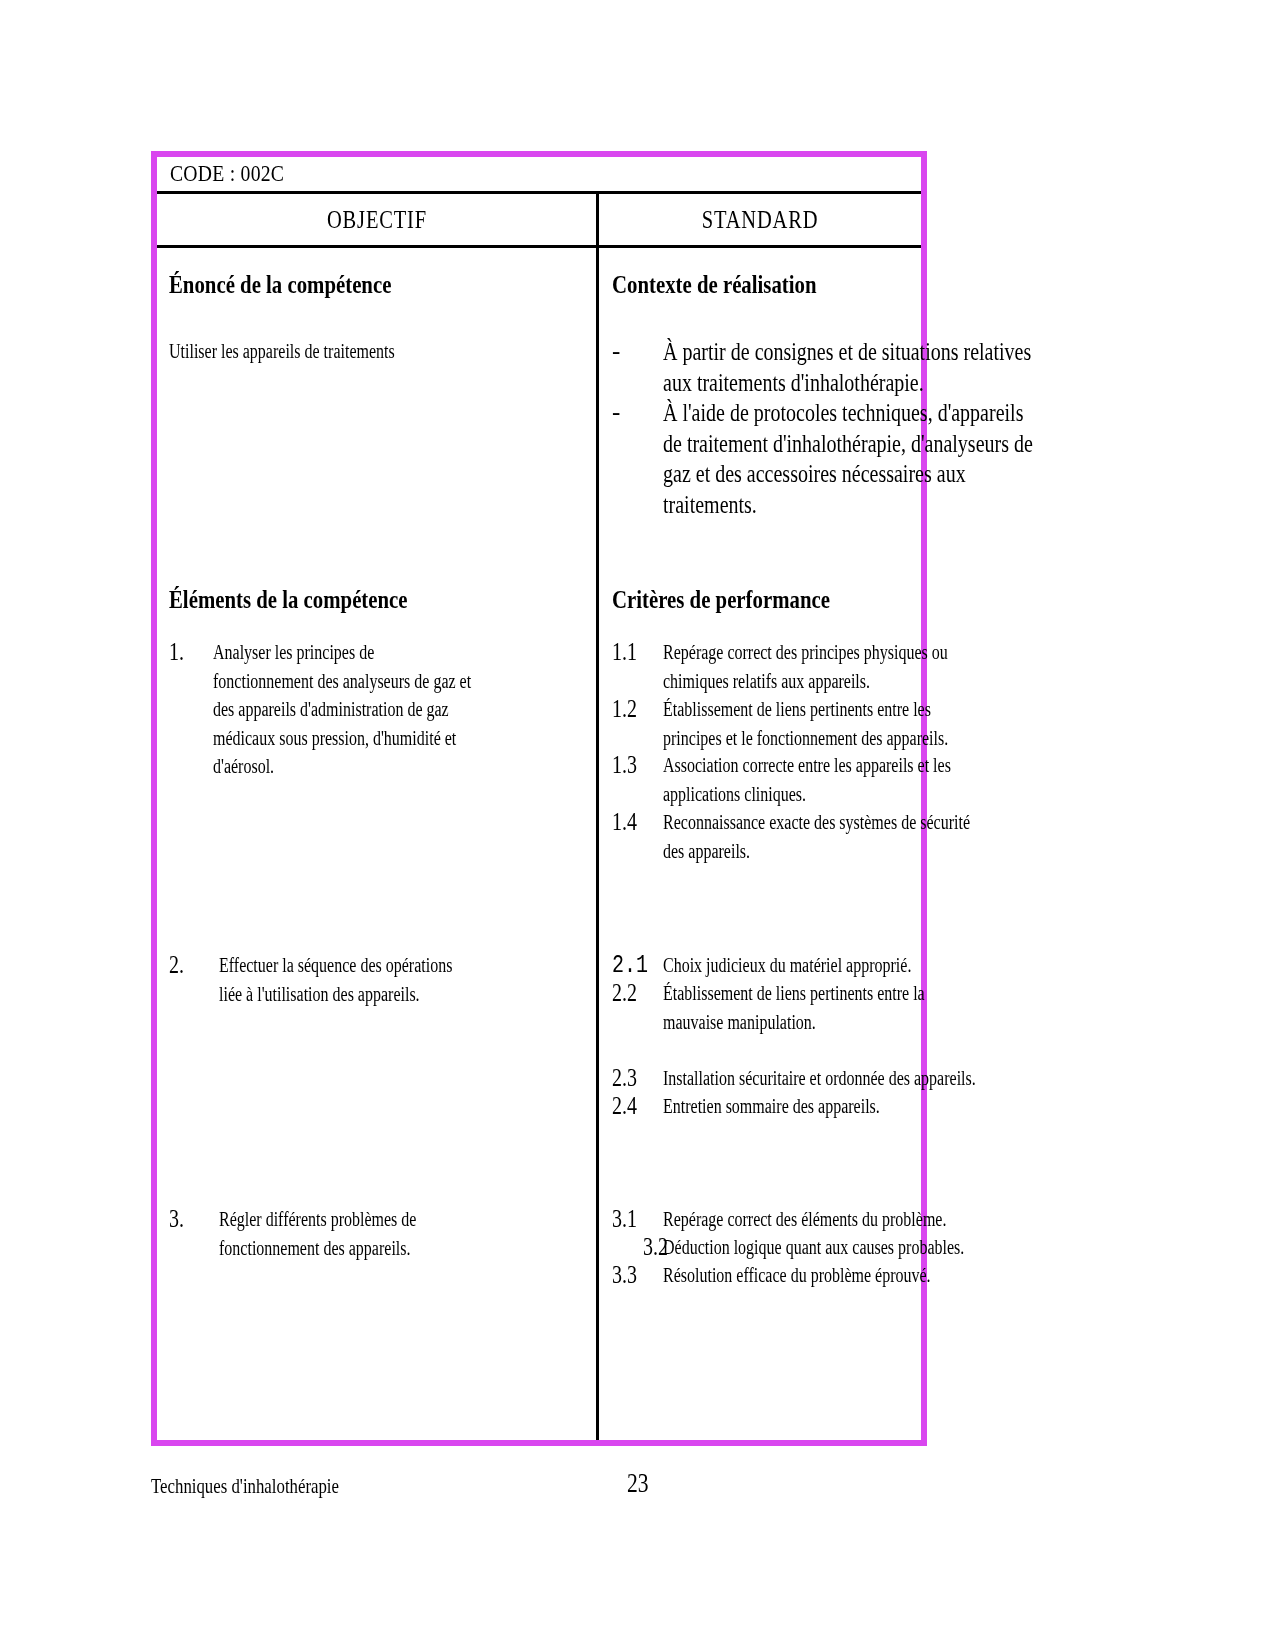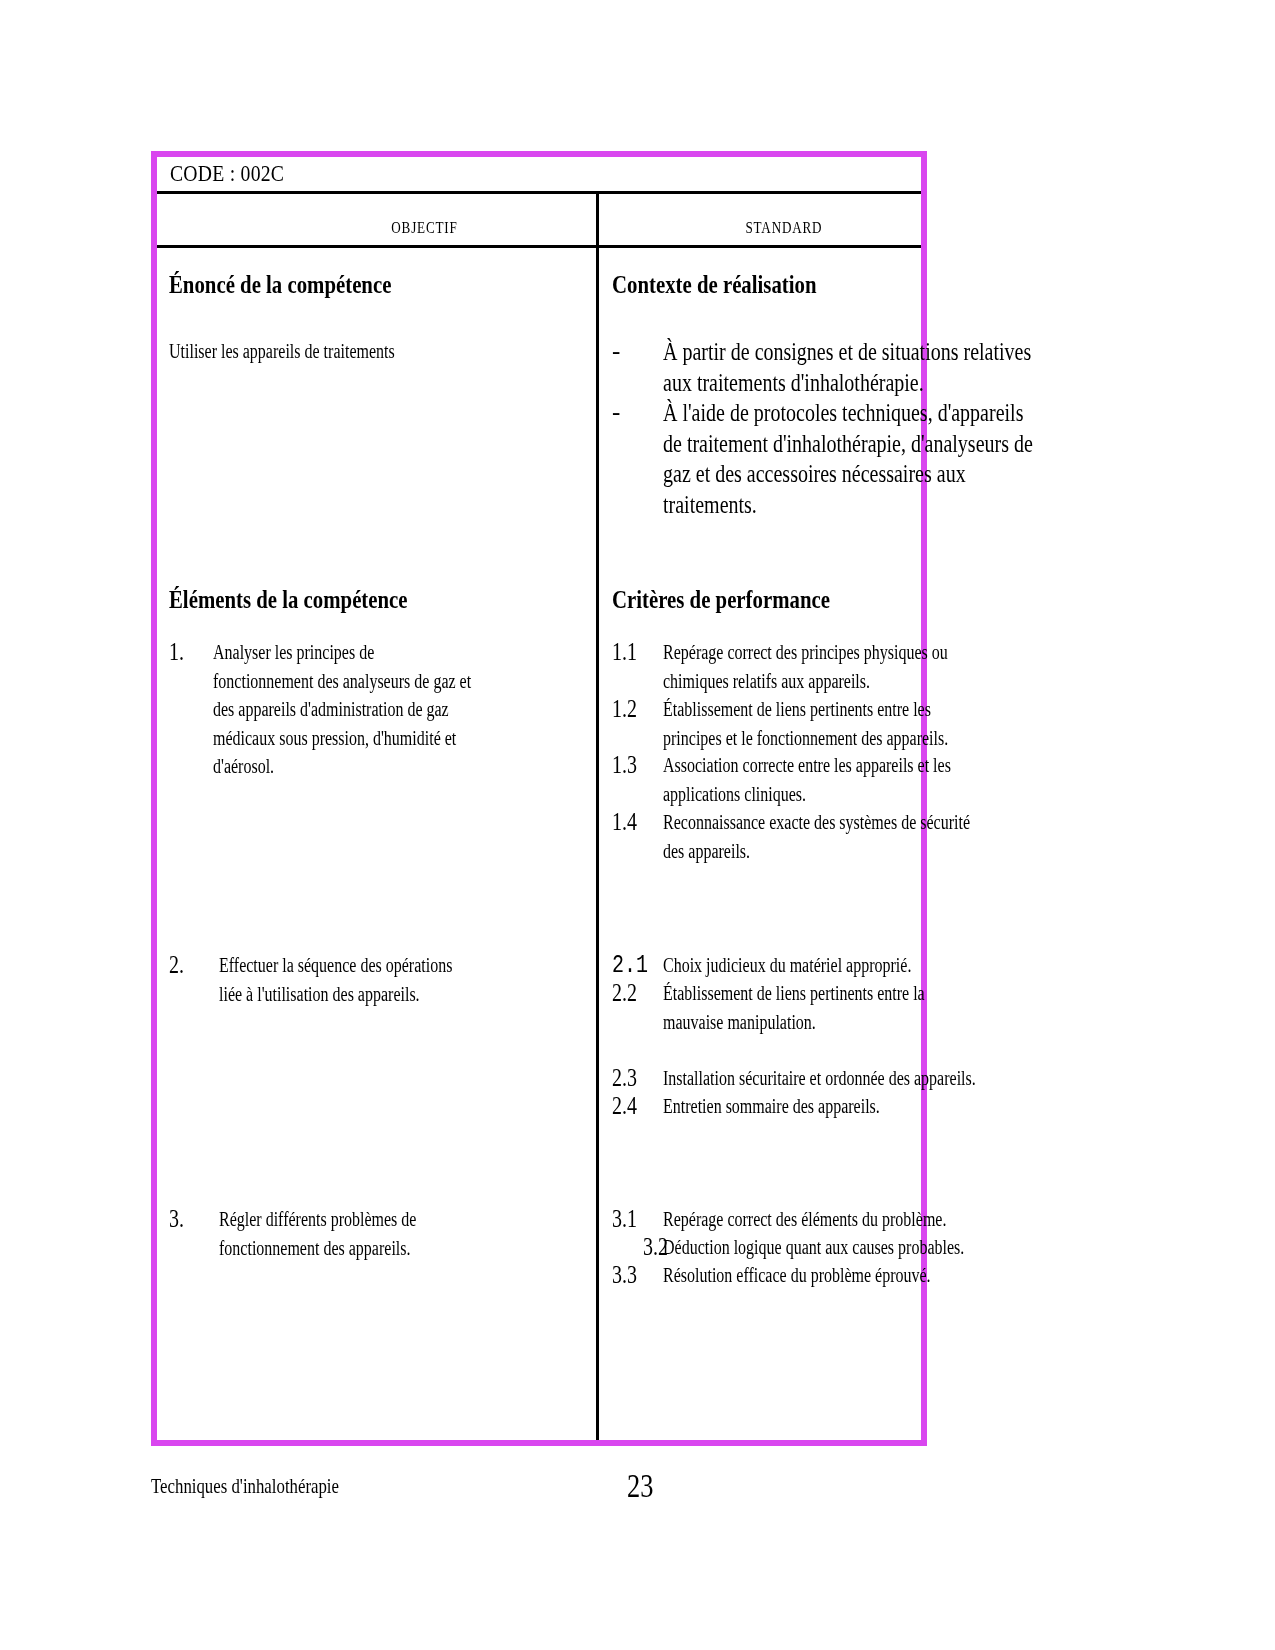--- a/index.html
+++ b/index.html
@@ -20,23 +20,23 @@
   .code-row span {
     position: absolute; left: 13px; top: 3px;
     font-size: 24px; letter-spacing: 0.3px; transform: scaleX(0.82); transform-origin: left top;
     display: inline-block;
   }
   .head-row {
     position: absolute; left: 0; top: 37px; right: 0; height: 54px;
     border-bottom: 3px solid #000; box-sizing: border-box;
   }
   .head-cell {
-    position: absolute; top: 8px; height: 100%;
+    position: absolute; top: 0; height: 100%;
     display: flex; align-items: center; justify-content: center;
-    font-size: 16px; letter-spacing: 1px; padding-left: 48px;
+    font-size: 25px; letter-spacing: 1px;
   }
   .head-cell span { display: inline-block; transform: scaleX(0.82); }
   .head-left { left: 0; width: 439px; }
   .head-right { left: 442px; right: 0; }
   .divider {
     position: absolute; left: 439px; top: 37px; bottom: 0; width: 3px; background: #000;
   }
   .col { position: absolute; top: 91px; bottom: 0; }
   .col-left { left: 0; width: 439px; }
   .col-right { left: 442px; right: 0; }
@@ -44,21 +44,21 @@
   .abs { position: absolute; white-space: nowrap; }
   .sq { display: inline-block; transform: scaleX(0.8); transform-origin: left top; }
   .h { font-weight: bold; font-size: 26px; }
   .t { font-size: 20px; line-height: 28.5px; }
   .t2 { font-size: 25px; line-height: 30.5px; }
   .num { position: absolute; font-size: 25px; }
   .footer-title {
     position: absolute; left: 151px; top: 1474px; font-size: 21px;
   }
   .footer-page {
-    position: absolute; left: 627px; top: 1468px; font-size: 33px;
+    position: absolute; left: 627px; top: 1468px; font-size: 27px;
   }
 </style>
 </head>
 <body>
 
 <div class="page">
   <div class="tbl">
 
     <div class="code-row">
       <span>CODE : 002C</span>

